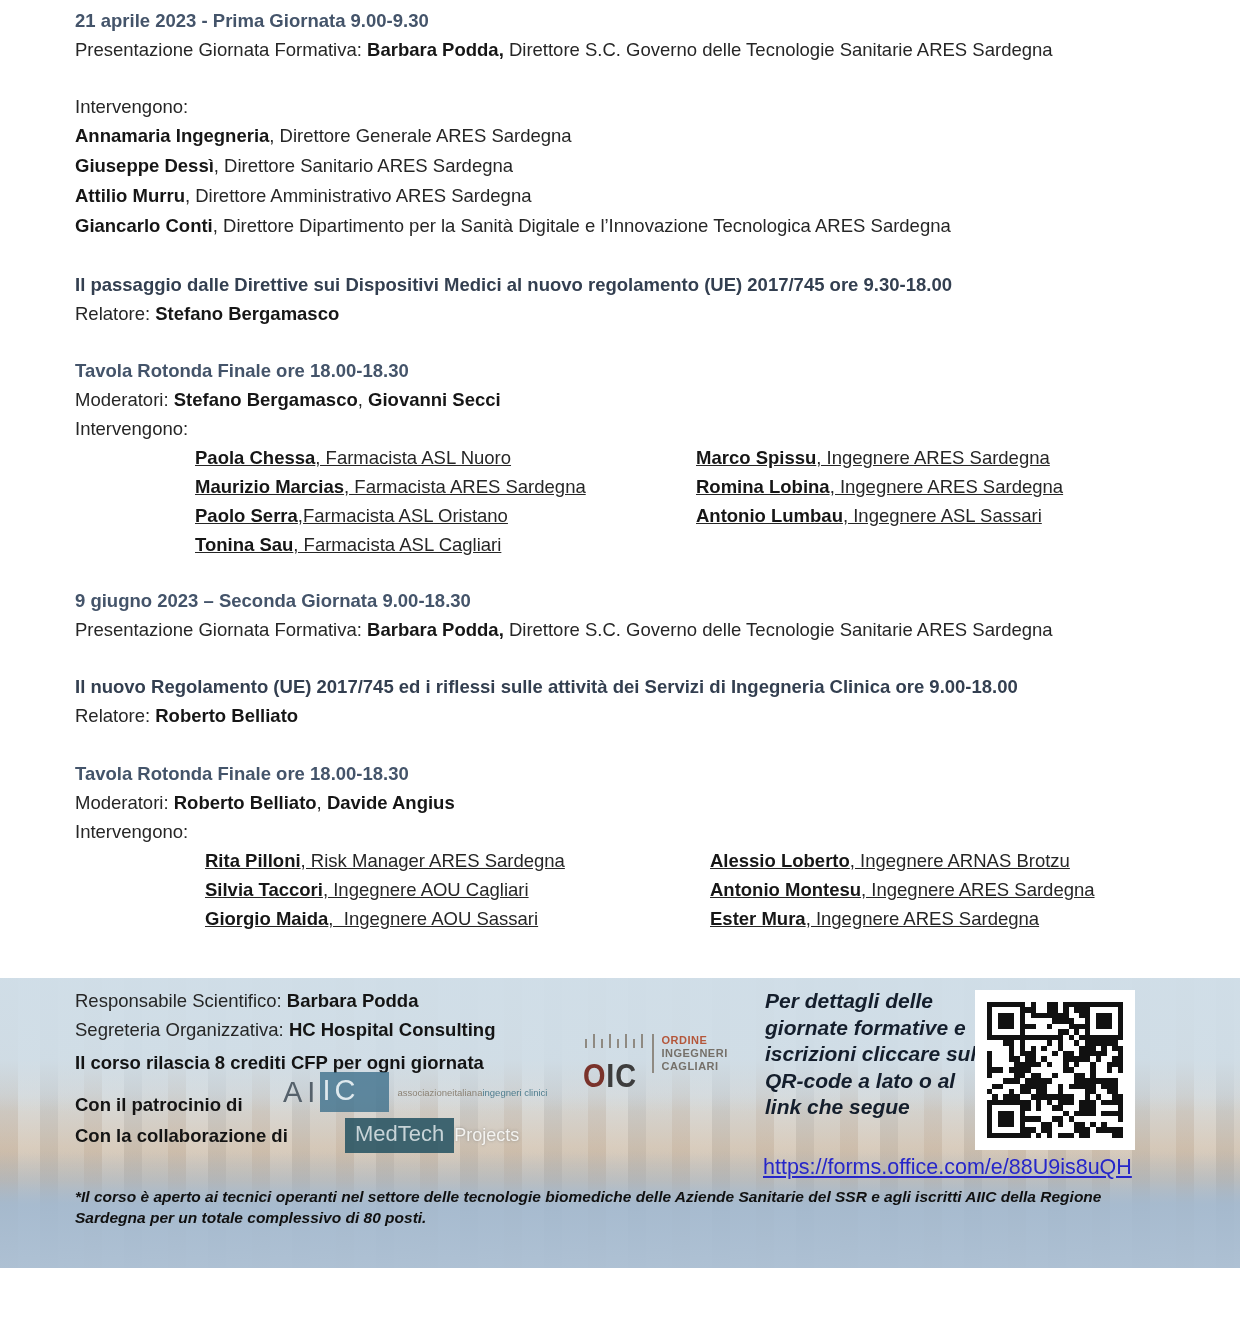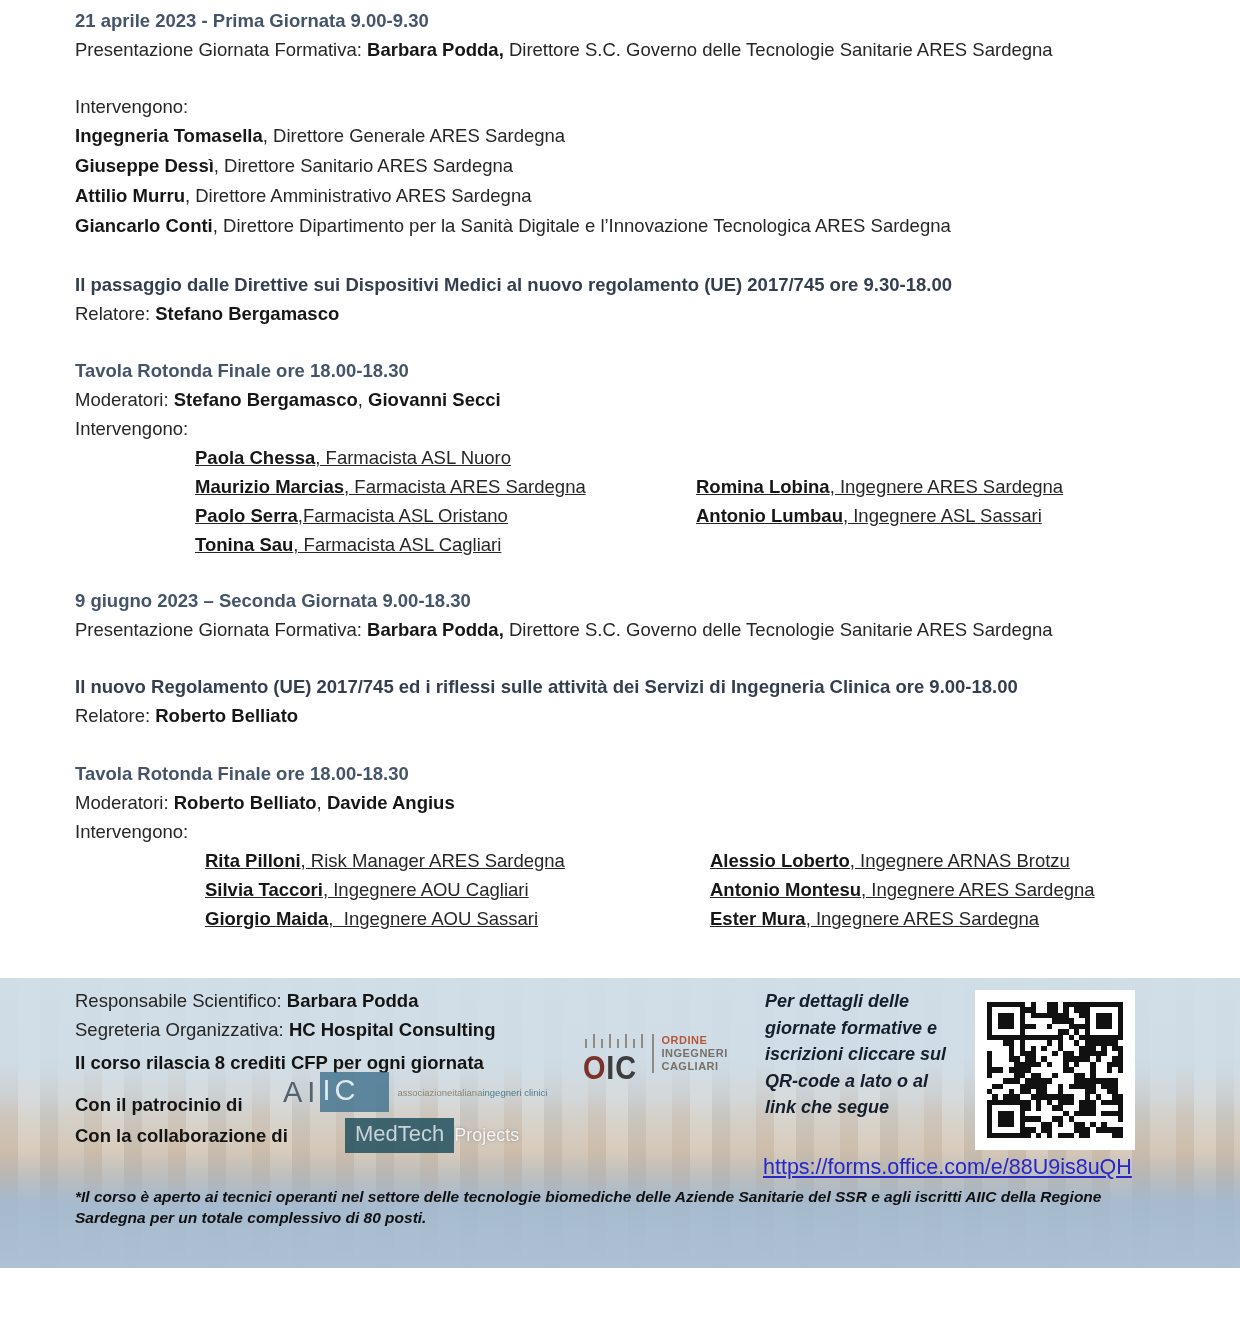--- a/index.html
+++ b/index.html
@@ -24,21 +24,21 @@
   .photo{
     position:absolute;top:978px;left:0;width:1240px;height:290px;
     background:
       linear-gradient(180deg, rgba(208,222,232,.96) 0%, rgba(208,222,232,.88) 28%, rgba(208,222,232,0) 46%, rgba(0,0,0,0) 60%, rgba(164,186,208,.88) 78%, rgba(174,193,212,.96) 100%),
       repeating-linear-gradient(90deg, rgba(173,142,112,.26) 0 18px, rgba(216,198,178,.24) 18px 40px, rgba(142,120,98,.2) 40px 58px, rgba(200,180,158,.24) 58px 84px),
       linear-gradient(180deg, #d2dfe8 0%, #d7e1e8 40%, #d9cfc2 58%, #cdc1b2 70%, #b4c1cf 80%, #a8bcd2 100%);
   }
   .f-line{position:absolute;left:75px;font-size:18.5px;line-height:29px;white-space:pre-wrap;color:#262626;}
   .f-bold{font-weight:700;color:#141414;}
   .qr-note{position:absolute;left:765px;top:10px;width:230px;
-    font-weight:700;font-style:italic;font-size:18px;line-height:26.5px;color:#141e2c;}
+    font-weight:700;font-style:italic;font-size:21px;line-height:26.5px;color:#141e2c;}
   .qr-card{position:absolute;left:975px;top:12px;width:136px;height:136px;background:#ffffff;padding:12px;}
   .qr-card svg{display:block;width:136px;height:136px;shape-rendering:crispEdges;}
   .reg-link{position:absolute;left:763px;top:176px;font-size:21.5px;color:#2626C9;
     text-decoration:underline;cursor:pointer;line-height:26px;}
   .disclaimer{position:absolute;left:75px;top:208px;width:1075px;
     font-weight:700;font-style:italic;font-size:15.5px;line-height:21px;color:#101010;}
 
   
   .aiic{position:absolute;left:283px;top:94px;display:flex;align-items:center;}
   .aiic-ai{font-size:29px;color:#55616b;letter-spacing:5px;}
@@ -46,21 +46,21 @@
   .aiic-sub{display:flex;flex-direction:row;margin-left:8px;font-size:9.5px;line-height:11px;color:#8d8476;}
   .aiic-sub .teal{color:#4e7d8e;}
 
   
   .medtech{position:absolute;left:345px;top:140px;display:flex;align-items:center;}
   .mt-box{background:rgba(40,84,99,.88);color:#c8d4d8;font-size:22px;padding:3px 10px 6px;}
   .mt-out{color:rgba(248,248,246,.92);font-size:18px;margin-left:0;text-shadow:0 0 3px rgba(110,110,110,.6);}
 
   
   .oic{position:absolute;left:583px;top:56px;display:flex;align-items:flex-start;}
-  .oic-left{display:flex;flex-direction:column;}
+  .oic-left{display:flex;flex-direction:column;gap:8px;}
   .oic-ticks{display:flex;gap:6px;align-items:flex-end;height:14px;margin:0 0 3px 2px;}
   .tick{width:2px;background:#8f8a82;height:9px;}
   .tick.tall{height:14px;}
   .oic-acro{font-size:34px;font-weight:600;line-height:32px;letter-spacing:1px;transform:scaleX(.85);transform-origin:left;}
   .oic-o{color:#7a322a;}
   .oic-ic{color:#3d3d3d;}
   .oic-text{border-left:2px solid #8f8a82;padding-left:7px;margin-left:6px;display:flex;flex-direction:column;
     font-size:11px;font-weight:700;line-height:13px;color:#757069;letter-spacing:.5px;margin-top:0;justify-content:center;}
   .oic-text .red{color:#b4563a;}
 </style>
@@ -68,37 +68,38 @@
 <body>
 
 <div class="doc">
 
   <div class="ln h-date">21 aprile 2023 - Prima Giornata 9.00-9.30</div>
   <div class="ln"><span>Presentazione Giornata Formativa: </span><span class="b">Barbara Podda,</span><span> Direttore S.C. Governo delle Tecnologie Sanitarie ARES Sardegna</span></div>
 
   <div class="gap28"></div>
   <div class="ln">Intervengono:</div>
 
-  <div class="ln30"><span class="b">Ingegneria Tomasella</span><span>, Direttore Generale ARES Sardegna</span></div>
+  <div class="ln30"><span class="b">Annamaria Ingegneria</span><span>, Direttore Generale ARES Sardegna</span></div>
   <div class="ln30"><span class="b">Giuseppe Dessì</span><span>, Direttore Sanitario ARES Sardegna</span></div>
   <div class="ln30"><span class="b">Attilio Murru</span><span>, Direttore Amministrativo ARES Sardegna</span></div>
   <div class="ln30"><span class="b">Giancarlo Conti</span><span>, Direttore Dipartimento per la Sanità Digitale e l’Innovazione Tecnologica ARES Sardegna</span></div>
 
   <div class="gap29"></div>
   <div class="ln h-topic">Il passaggio dalle Direttive sui Dispositivi Medici al nuovo regolamento (UE) 2017/745 ore 9.30-18.00</div>
   <div class="ln"><span>Relatore: </span><span class="b">Stefano Bergamasco</span></div>
 
   <div class="gap28"></div>
   <div class="ln h-date">Tavola Rotonda Finale ore 18.00-18.30</div>
   <div class="ln"><span>Moderatori: </span><span class="b">Stefano Bergamasco</span><span>, </span><span class="b">Giovanni Secci</span></div>
   <div class="ln">Intervengono:</div>
 
   <div class="d1rows">
     <div class="ln row2">
       <div class="c1"><span class="b">Paola Chessa</span><span>, Farmacista ASL Nuoro</span></div>
+      <div class="c2"><span class="b">Marco Spissu</span><span>, Ingegnere ARES Sardegna</span></div>
     </div>
     <div class="ln row2">
       <div class="c1"><span class="b">Maurizio Marcias</span><span>, Farmacista ARES Sardegna</span></div>
       <div class="c2"><span class="b">Romina Lobina</span><span>, Ingegnere ARES Sardegna</span></div>
     </div>
     <div class="ln row2">
       <div class="c1"><span class="b">Paolo Serra</span><span>,Farmacista ASL Oristano</span></div>
       <div class="c2"><span class="b">Antonio Lumbau</span><span>, Ingegnere ASL Sassari</span></div>
     </div>
     <div class="ln row2">

